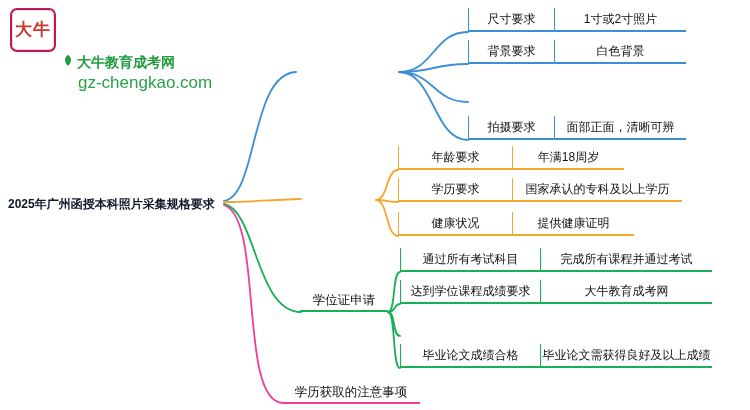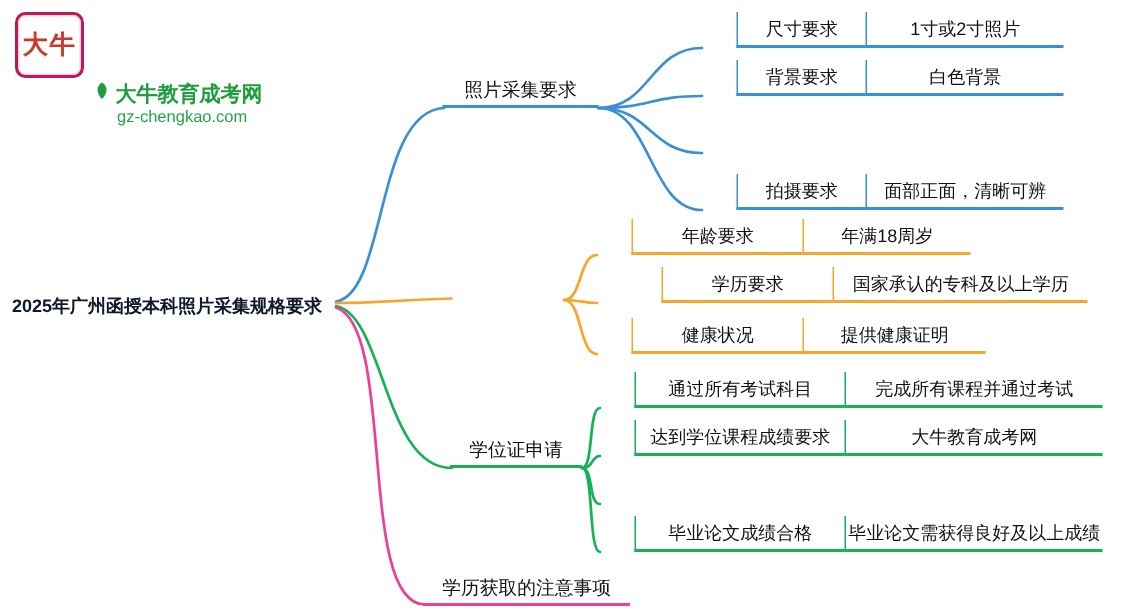--- a/index.html
+++ b/index.html
@@ -14,41 +14,41 @@
   
   .logo{position:absolute;left:10px;top:8px;display:flex;align-items:flex-start;gap:6px;}
   .logo-badge{
     width:42px;height:40px;border:2px solid #be185d;border-radius:7px;
     color:#c9392e;font-weight:bold;font-size:17px;line-height:40px;
     text-align:center;letter-spacing:1px;background:#fff;
     box-shadow:inset 0 0 0 1px #f3d7d4;
   }
   .logo-text{display:flex;flex-direction:column;line-height:1.25;padding-top:2px;margin-top:44px;}
   .site-name{color:#1f9d3f;font-weight:bold;font-size:14px;display:flex;align-items:center;gap:3px;}
-  .site-url{color:#2aa24a;font-size:11px;padding-left:16px;}
+  .site-url{color:#2aa24a;font-size:17px;padding-left:16px;}
 
   
   .root{
     position:absolute;left:8px;top:196px;font-size:12px;color:#0f172a;
     white-space:nowrap;font-weight:bold;
   }
 
   
   .branch{
     position:absolute;height:22px;line-height:20px;text-align:center;
     font-size:12.5px;color:#111;border-bottom:2px solid;box-sizing:border-box;
     white-space:nowrap;
   }
   .b1{border-color:#3b8fd4;}
   .b2{border-color:#f6a62c;}
   .b3{border-color:#16b057;}
   .b4{border-color:#ee3e99;}
 
   
-  .row{position:absolute;display:flex;height:24px;box-sizing:border-box;margin-left:23px;}
+  .row{position:absolute;display:flex;height:24px;box-sizing:border-box;}
   .cell{
     box-sizing:border-box;height:24px;display:flex;align-items:center;
     justify-content:center;font-size:12px;color:#111;white-space:nowrap;
     border-bottom:2px solid;border-left:1.5px solid;padding:0 3px;
   }
   .row.b1 .cell{border-color:#3b8fd4;}
   .row.b2 .cell{border-color:#f6a62c;}
   .row.b3 .cell{border-color:#16b057;}
 </style>
 </head>
@@ -104,42 +104,41 @@
           </svg>
         </span>
         <span>大牛教育成考网</span>
       </div>
       <div class="site-url">gz-chengkao.com</div>
     </div>
   </div>
 
   <div class="root">2025年广州函授本科照片采集规格要求</div>
 
-  <div class="branch b1" style="left:295px;top:50px;width:104px">照片采集要求</div>
   <div class="branch b3" style="left:300px;top:290px;width:88px">学位证申请</div>
   <div class="branch b4" style="left:282px;top:382px;width:138px">学历获取的注意事项</div>
 
   <div class="row b1" style="left:468px;top:8px">
     <div class="cell" style="width:86px">尺寸要求</div>
     <div class="cell" style="width:132px">1寸或2寸照片</div>
   </div>
   <div class="row b1" style="left:468px;top:40px">
     <div class="cell" style="width:86px">背景要求</div>
     <div class="cell" style="width:132px">白色背景</div>
   </div>
   <div class="row b1" style="left:468px;top:116px">
     <div class="cell" style="width:86px">拍摄要求</div>
     <div class="cell" style="width:132px">面部正面，清晰可辨</div>
   </div>
 
   <div class="row b2" style="left:398px;top:146px">
     <div class="cell" style="width:114px">年龄要求</div>
     <div class="cell" style="width:112px">年满18周岁</div>
   </div>
-  <div class="row b2" style="left:418px;top:178px">
+  <div class="row b2" style="left:398px;top:178px">
     <div class="cell" style="width:114px">学历要求</div>
     <div class="cell" style="width:170px">国家承认的专科及以上学历</div>
   </div>
   <div class="row b2" style="left:398px;top:212px">
     <div class="cell" style="width:114px">健康状况</div>
     <div class="cell" style="width:122px">提供健康证明</div>
   </div>
 
   <div class="row b3" style="left:400px;top:248px">
     <div class="cell" style="width:140px">通过所有考试科目</div>

